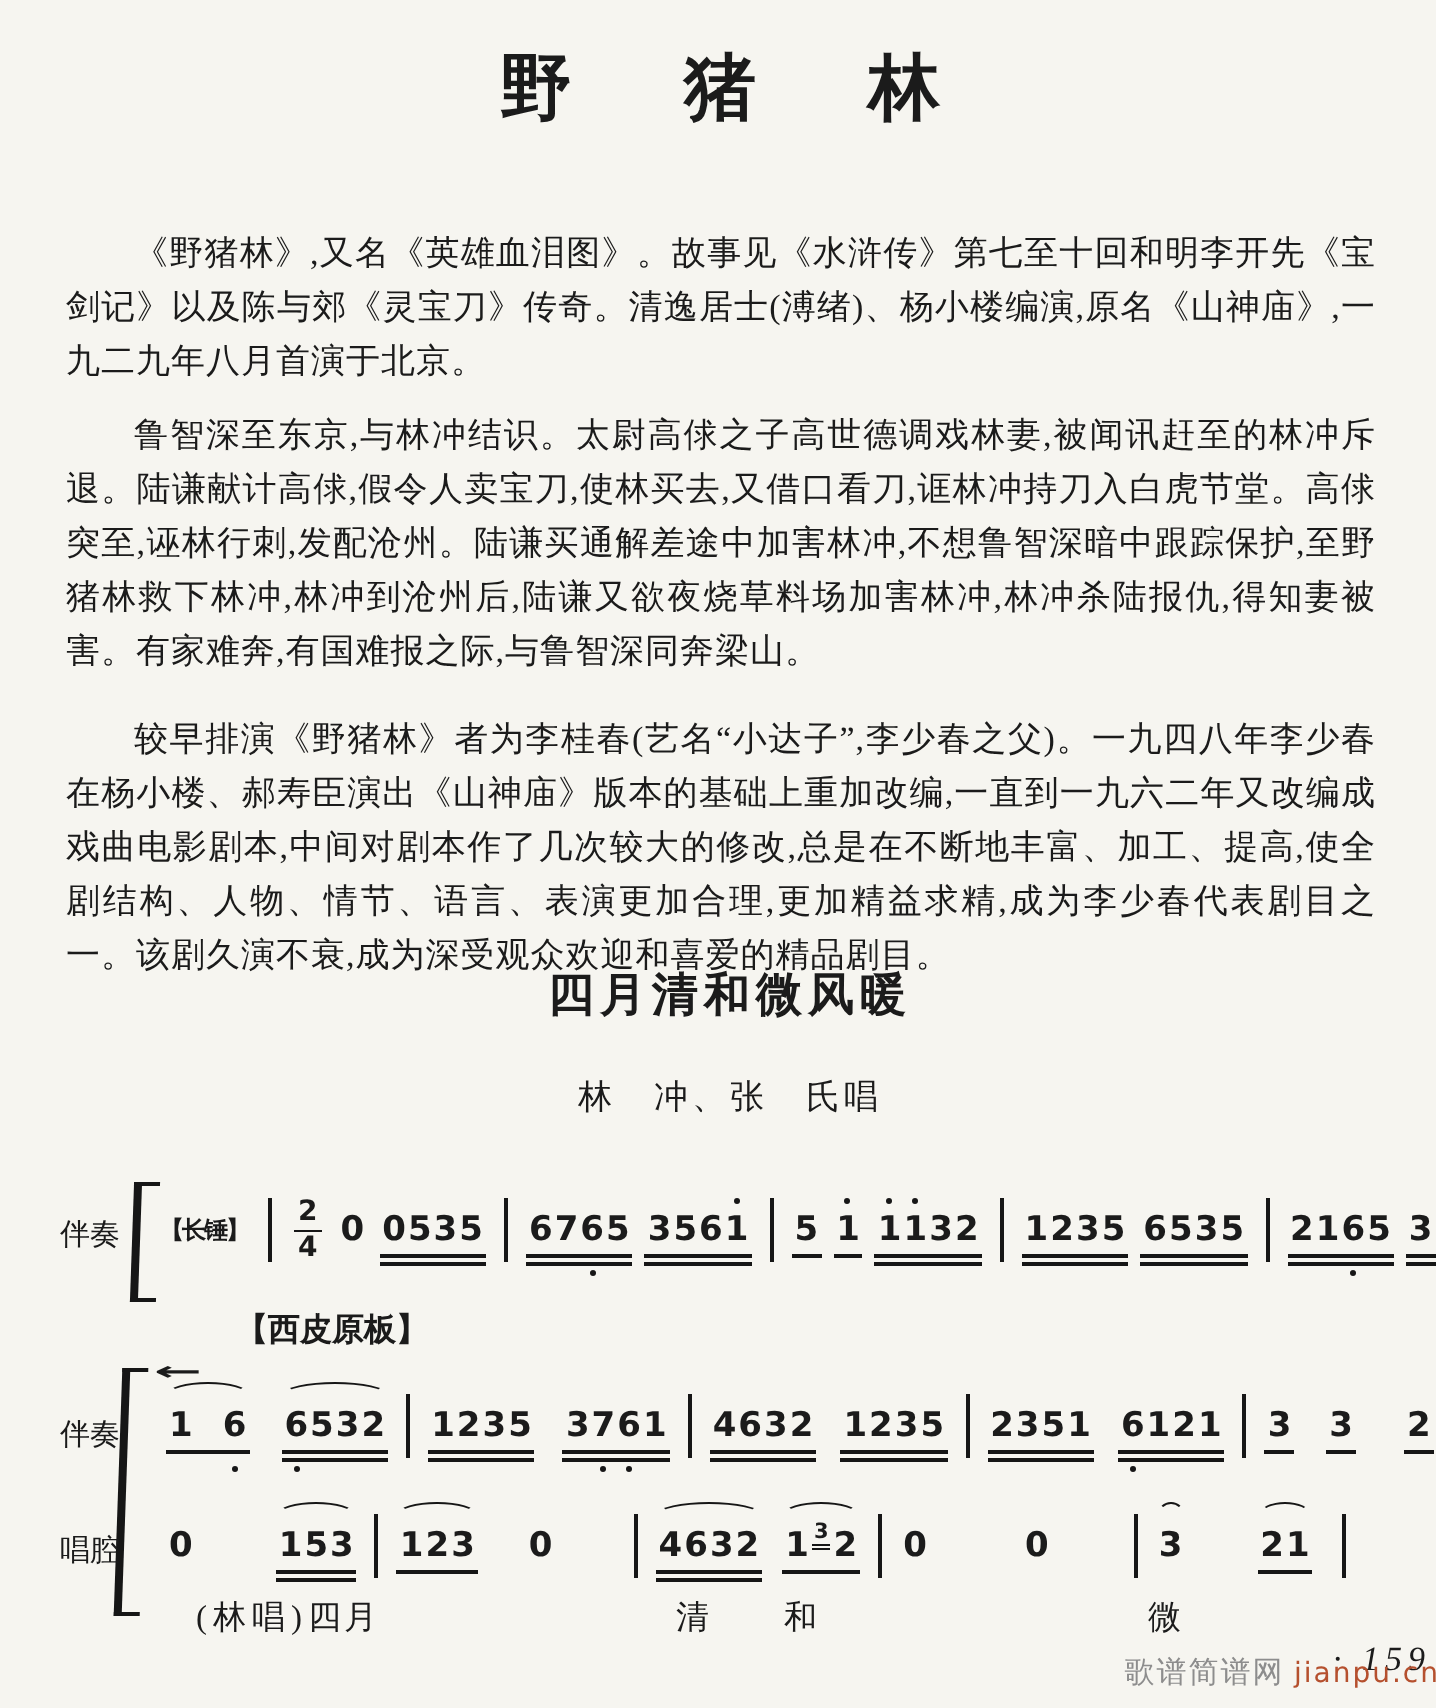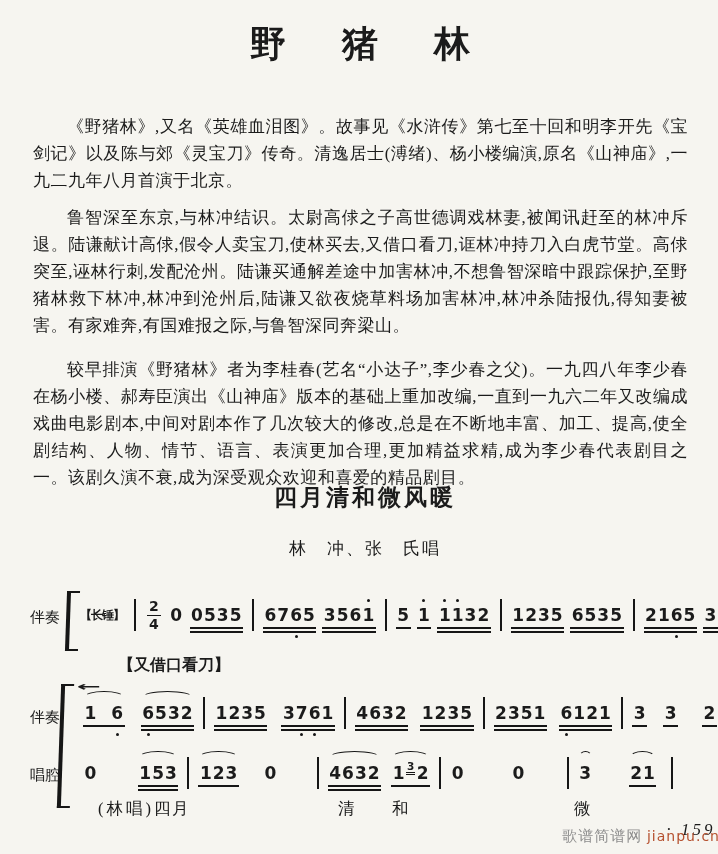--- a/index.html
+++ b/index.html
@@ -200,21 +200,21 @@
         <span class="ch">2</span>
         <span class="ch">1</span>
         <span class="ch">6<span class="dotlo"></span></span>
         <span class="ch">5</span>
       </span>
       <span class="note u1 u2">
         <span class="ch">3</span>
       </span>
     </div>
 
-  <div class="banshi-header">【又借口看刀】</div>
+  <div class="banshi-header">【西皮原板】</div>
   <div class="bracket bracket2"></div>
 
   <div class="mlabel mlabel2">伴奏</div>
   <div class="mrow mrow2">
       <span class="note u1">
         <span class="ch">1</span>
         <span class="ch space"></span>
         <span class="ch">6<span class="dotlo"></span></span>
         <span class="arc"></span>
         <span class="arrow">←</span>

